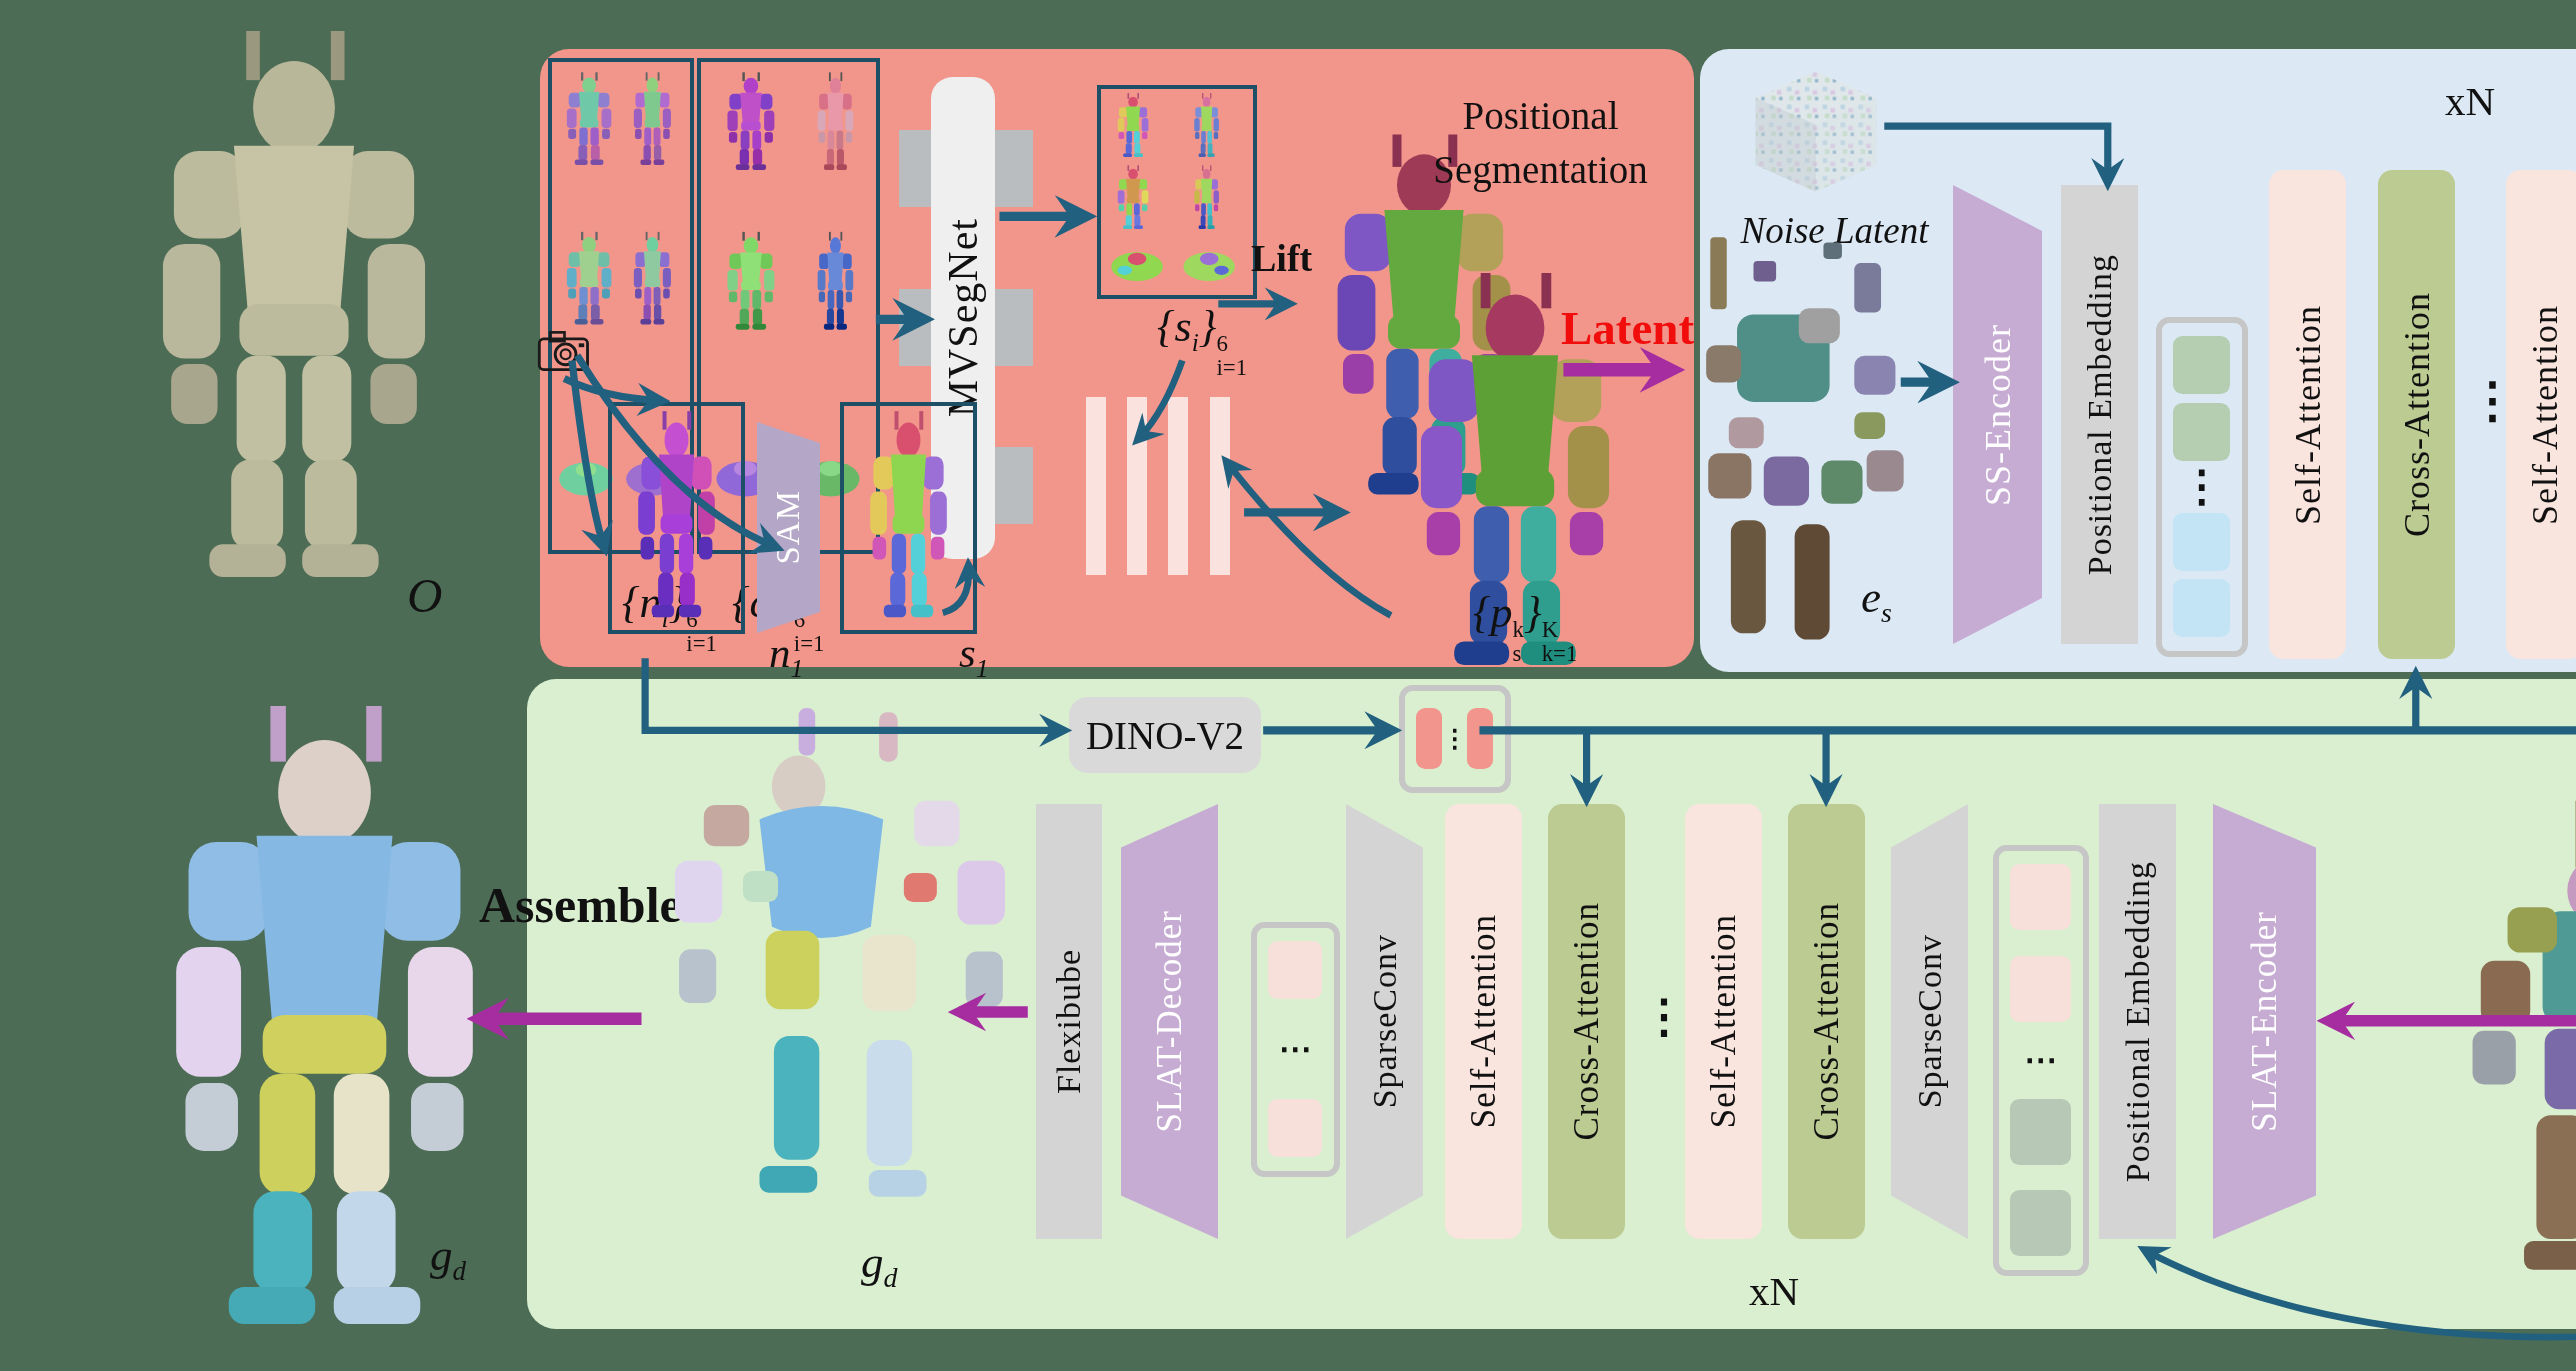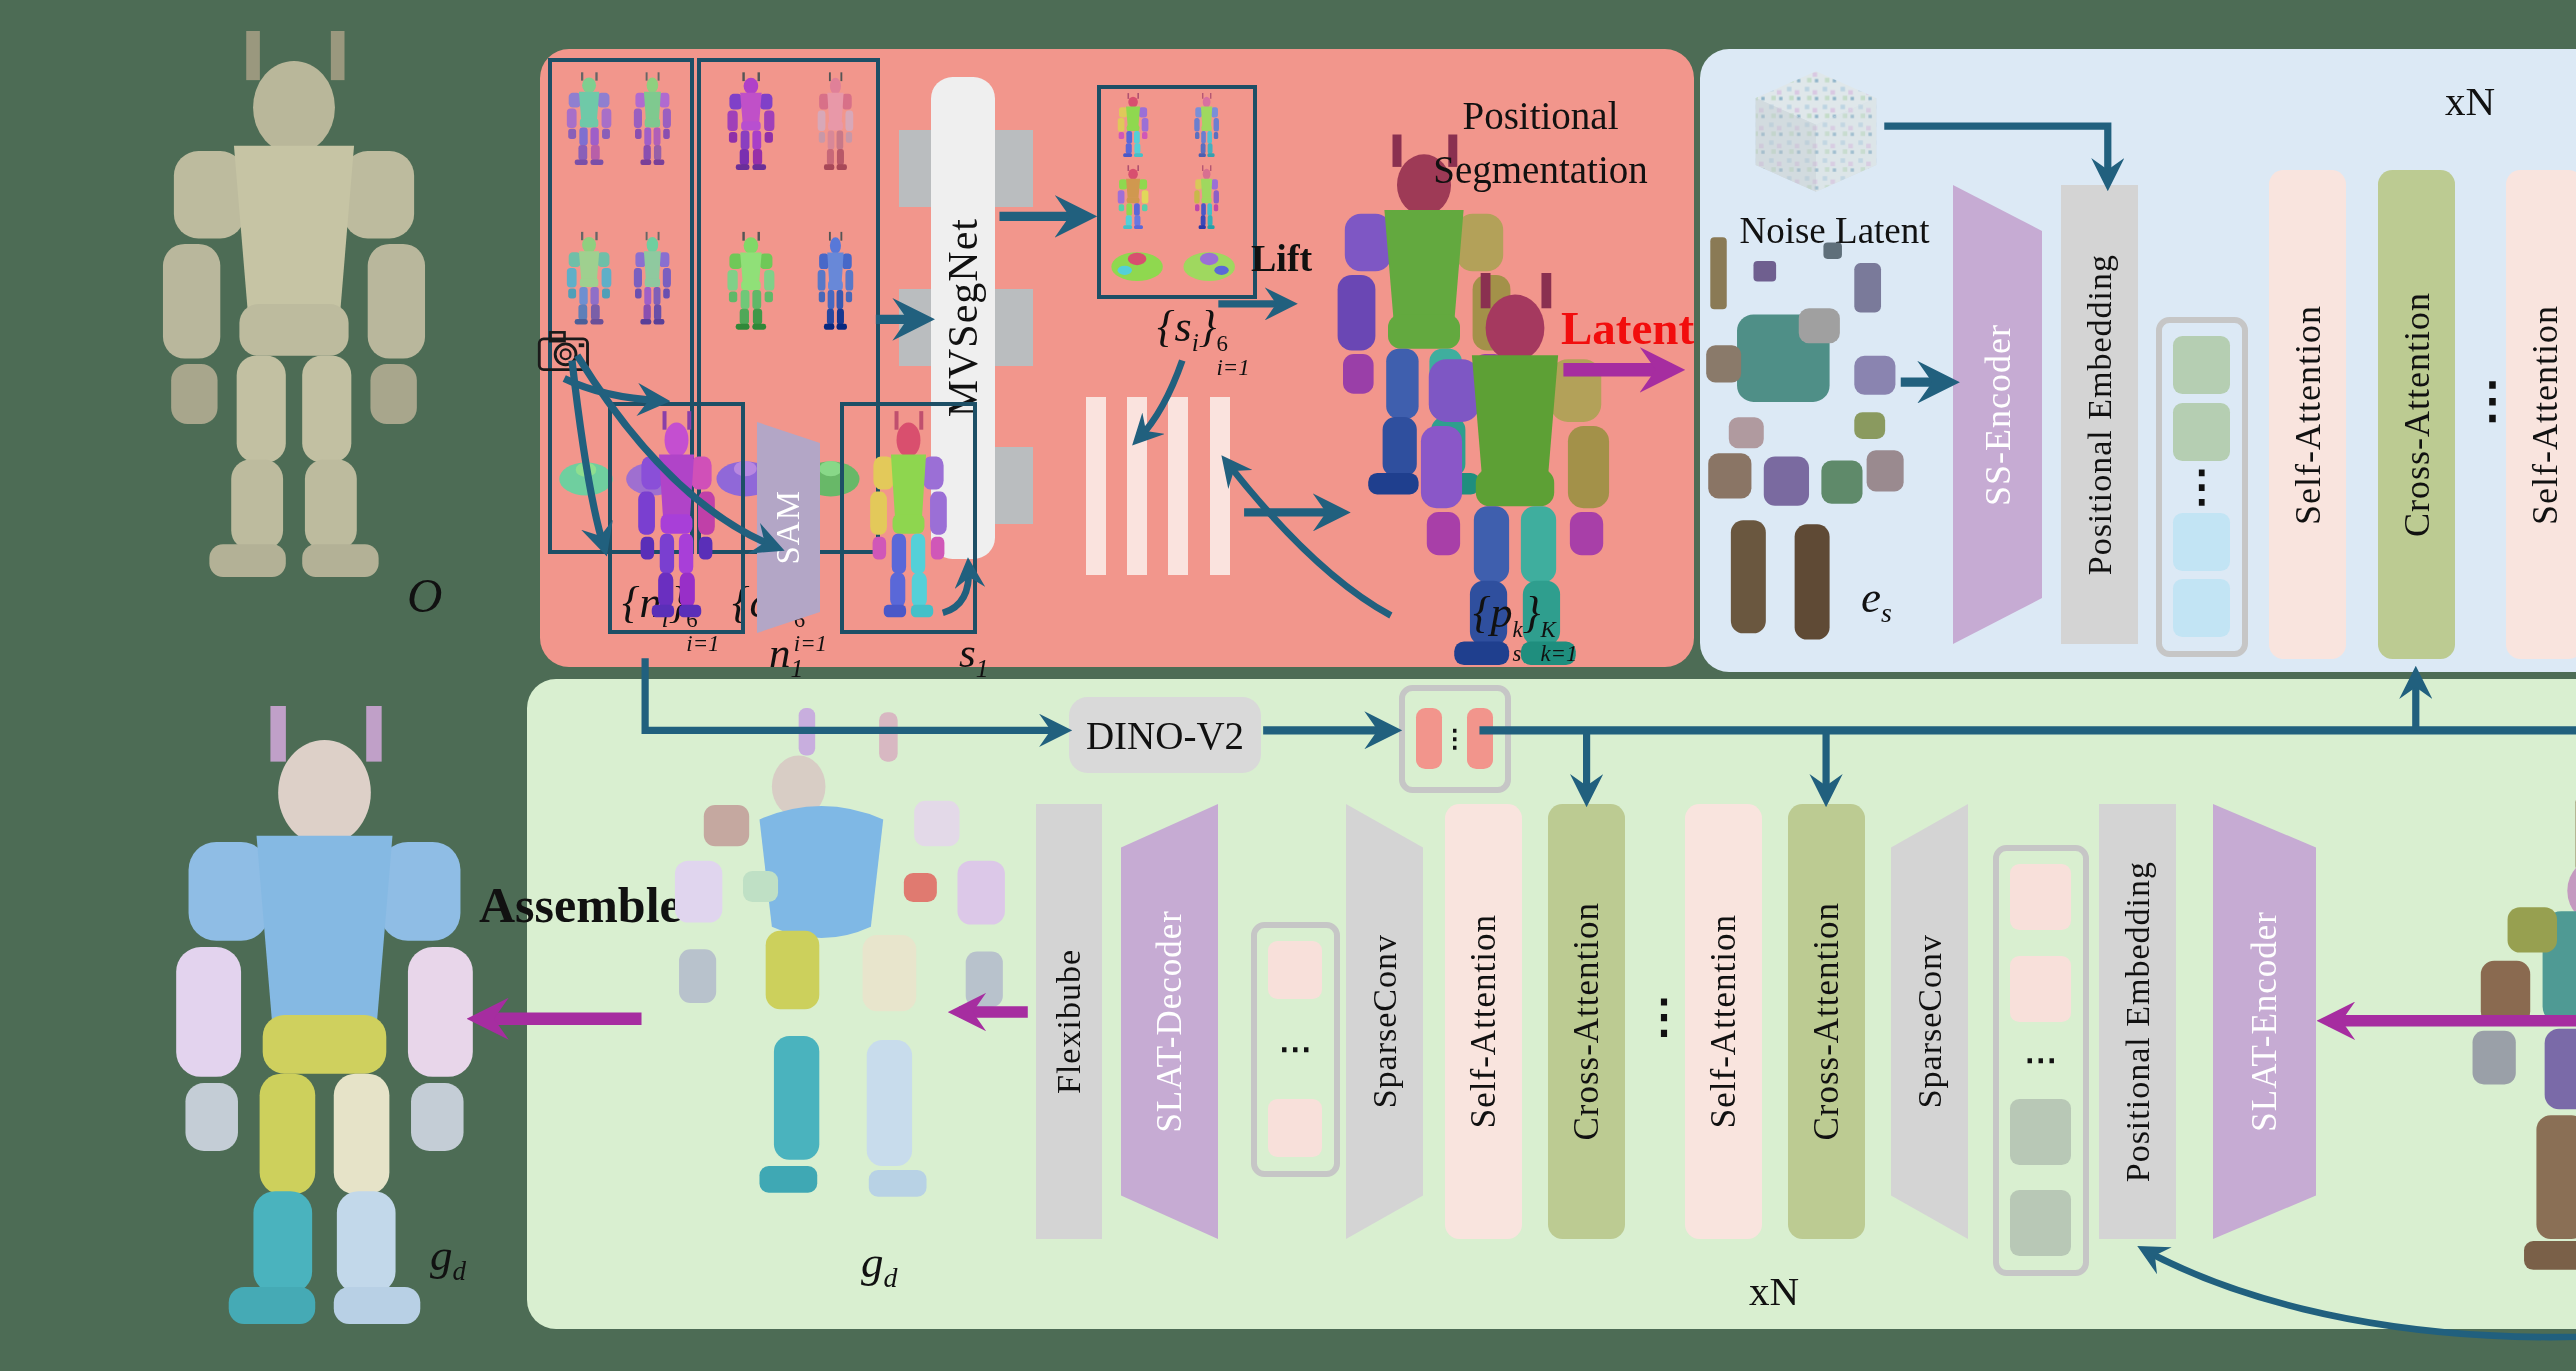--- a/index.html
+++ b/index.html
@@ -29,21 +29,21 @@
   .hlabel{color:#111;}
   .tokbox{position:absolute;border:6.2px solid #c6c6c6;border-radius:13.4px;display:flex;flex-direction:column;
           align-items:center;justify-content:space-between;padding:13.4px 9.3px;background:transparent;}
   .tokrow{display:flex;flex-direction:row;align-items:center;justify-content:space-between;padding:9.3px 11.3px;}
   .tok{border-radius:9.3px;}
   .dots{color:#111;font-size:43px;font-weight:bold;line-height:.8;}
   .red-label{color:#f20d0d;font-weight:bold;}
   .mlabel{font-style:italic;color:#111;}
   .ss{display:inline-flex;flex-direction:column;font-size:52%;line-height:1.05;vertical-align:-0.45em;
       font-style:normal;}
-  .ss .b{font-style:italic;}
+  .ss .b{}
   svg{display:block;}
 </style>
 </head>
 <body>
 
 <div class="canvas">
 
   <svg width="0" height="0" style="position:absolute">
     <defs>
       <g id="bot">
@@ -255,21 +255,21 @@
 
   <div class="abs red-label" style="left:1561px;top:301px;font-size:47px;">Latent</div>
 
   <svg class="abs" style="left:1749px;top:54px;" width="134" height="155" viewBox="0 0 120 116">
     <polygon points="60,4 114,28 60,52 6,28" fill="url(#cubePat)"></polygon>
     <polygon points="6,28 60,52 60,112 6,88" fill="#c3ccd1"></polygon>
     <polygon points="60,52 114,28 114,88 60,112" fill="#d3dde2"></polygon>
     <polygon points="6,28 60,52 60,112 6,88" fill="url(#cubePat)" opacity="0.55"></polygon>
     <polygon points="60,52 114,28 114,88 60,112" fill="url(#cubePat)" opacity="0.75"></polygon>
   </svg>
-  <div class="abs hlabel" style="left:1716px;top:209px;width:237px;text-align:center;font-size:37px;">Noise Latent</div>
+  <div class="abs hlabel" style="left:1716px;top:209px;width:237px;text-align:center;font-size:37px;font-style:italic;">Noise Latent</div>
 
   <svg class="abs" style="left:1700px;top:232px;" width="216" height="417" viewBox="0 0 210 405">
     <rect x="10" y="5" width="16" height="70" rx="4" fill="#8a7a55"></rect>
     <rect x="52" y="28" width="22" height="20" rx="4" fill="#6f5f8f"></rect>
     <rect x="120" y="10" width="18" height="16" rx="4" fill="#5f6f7a"></rect>
     <rect x="150" y="30" width="26" height="48" rx="6" fill="#7a7a9a"></rect>
     <rect x="36" y="80" width="90" height="85" rx="16" fill="#4f8f87"></rect>
     <rect x="96" y="74" width="40" height="34" rx="10" fill="#a0a0a0"></rect>
     <rect x="6" y="110" width="34" height="36" rx="9" fill="#8a7a6a"></rect>
     <rect x="150" y="120" width="40" height="38" rx="10" fill="#8a84b0"></rect>

